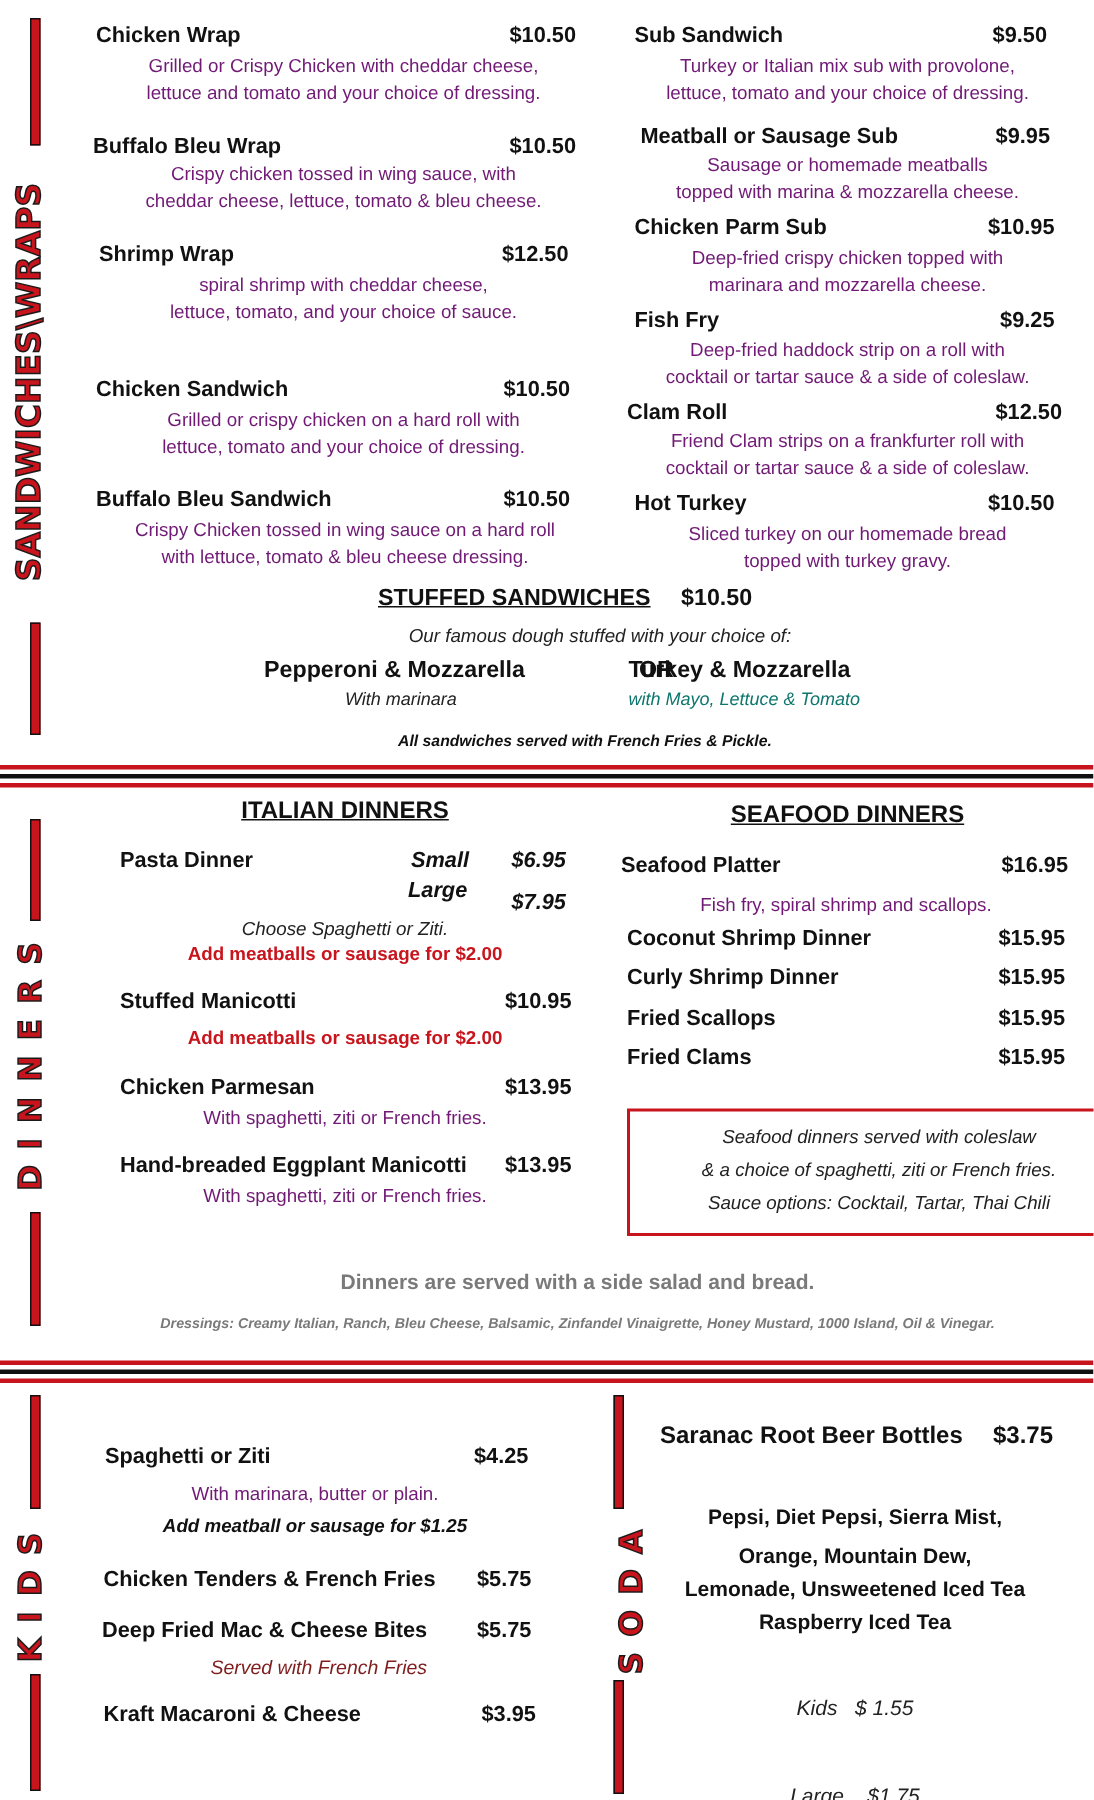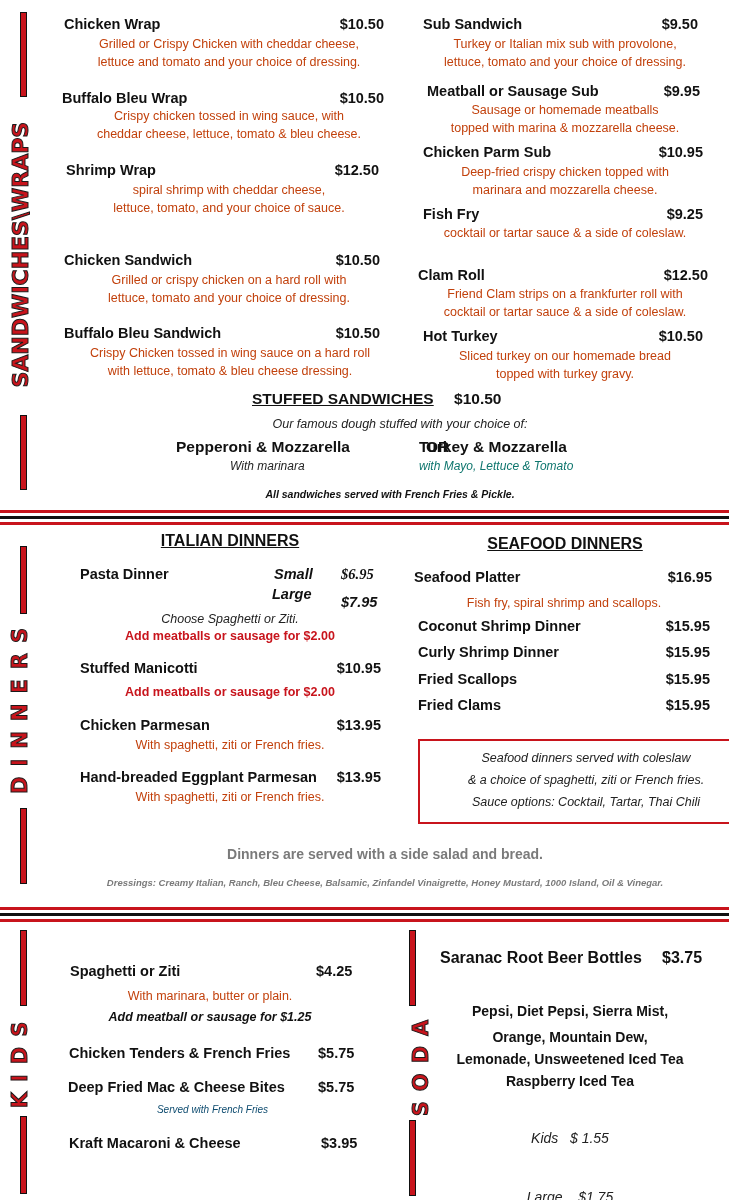--- a/index.html
+++ b/index.html
@@ -15,21 +15,21 @@
     -webkit-text-stroke: 1px #1a1a1a; white-space: nowrap; text-align: center;
   }
 
   
   .divider { position: absolute; left: 0; width: 729px; }
   .divider .r { height: 3px; background: #c8141c; margin-bottom: 3px; }
   .divider .k { height: 3px; background: #111; margin-bottom: 3px; }
 
   .item-name { font-weight: bold; font-size: 14.5px; color: #111; }
   .item-price { font-weight: bold; font-size: 14.5px; color: #111; text-align: right; }
-  .desc { font-size: 12.5px; color: #c2410c; text-align: center; line-height: 18px; }
+  .desc { font-size: 12.5px; color: #701a75; text-align: center; line-height: 18px; }
   .row { position: absolute; display: flex; justify-content: space-between; align-items: baseline; }
   .red-note { color: #c8141c; font-weight: bold; font-size: 12.5px; text-align: center; }
   .italic { font-style: italic; }
   .center { text-align: center; }
   .heading { font-weight: bold; font-size: 16px; text-decoration: underline; text-align: center; }
   .box {
     position: absolute; border: 2px solid #c8141c; padding: 6px 8px;
     font-style: italic; font-size: 12.5px; text-align: center; line-height: 22px; color: #222;
   }
 </style>
@@ -132,20 +132,21 @@
       <div>marinara and mozzarella cheese.</div>
     </div>
   </div>
 
   <div>
     <div class="row" style="left:423px;top:206px;width:280px;">
       <span class="item-name">Fish Fry</span>
       <span class="item-price">$9.25</span>
     </div>
     <div class="abs desc" style="left:415px;top:224px;width:300px;">
+      <div>Deep-fried haddock strip on a roll with</div>
       <div>cocktail or tartar sauce &amp; a side of coleslaw.</div>
     </div>
   </div>
 
   <div>
     <div class="row" style="left:418px;top:267px;width:290px;">
       <span class="item-name">Clam Roll</span>
       <span class="item-price">$12.50</span>
     </div>
     <div class="abs desc" style="left:415px;top:285px;width:300px;">
@@ -191,21 +192,21 @@
   <div class="vlabel" style="left:-65px;top:694px;width:170px;height:30px;font-size:21px;line-height:30px;letter-spacing:10px;">DINNERS</div>
   <div class="vbar" style="left:20px;top:808px;height:76px;"></div>
 </div>
 
 <div>
   <div class="abs heading" style="left:130px;top:532px;width:200px;">ITALIAN DINNERS</div>
 
   <div>
     <div class="abs item-name" style="left:80px;top:566px;">Pasta Dinner</div>
     <div class="abs item-name italic" style="left:274px;top:566px;">Small</div>
-    <div class="abs item-price italic" style="left:341px;top:566px;font-family:Liberation Serif, serif;">$6.95</div>
+    <div class="abs item-price italic" style="left:341px;top:566px;">$6.95</div>
     <div class="abs item-name italic" style="left:272px;top:586px;">Large</div>
     <div class="abs item-price italic" style="left:341px;top:594px;">$7.95</div>
     <div class="abs italic center" style="left:80px;top:612px;width:300px;font-size:12.5px;color:#222;">Choose Spaghetti or Ziti.</div>
     <div class="abs red-note" style="left:80px;top:629px;width:300px;">Add meatballs or sausage for $2.00</div>
   </div>
 
   <div>
     <div class="row" style="left:80px;top:660px;width:301px;">
       <span class="item-name">Stuffed Manicotti</span>
       <span class="item-price">$10.95</span>
@@ -216,21 +217,21 @@
   <div>
     <div class="row" style="left:80px;top:717px;width:301px;">
       <span class="item-name">Chicken Parmesan</span>
       <span class="item-price">$13.95</span>
     </div>
     <div class="abs desc" style="left:80px;top:736px;width:300px;">With spaghetti, ziti or French fries.</div>
   </div>
 
   <div>
     <div class="row" style="left:80px;top:769px;width:301px;">
-      <span class="item-name">Hand-breaded Eggplant Parmesan</span>
+      <span class="item-name">Hand-breaded Eggplant Manicotti</span>
       <span class="item-price">$13.95</span>
     </div>
     <div class="abs desc" style="left:80px;top:788px;width:300px;">With spaghetti, ziti or French fries.</div>
   </div>
 </div>
 
 <div>
   <div class="abs heading" style="left:460px;top:535px;width:210px;">SEAFOOD DINNERS</div>
 
   <div>
@@ -287,21 +288,21 @@
     <div class="abs desc" style="left:70px;top:987px;width:280px;">With marinara, butter or plain.</div>
     <div class="abs italic center" style="left:70px;top:1010px;width:280px;font-size:12.5px;font-weight:bold;">Add meatball or sausage for $1.25</div>
   </div>
   <div>
     <div class="abs item-name" style="left:69px;top:1045px;">Chicken Tenders &amp; French Fries</div>
     <div class="abs item-price" style="left:318px;top:1045px;">$5.75</div>
   </div>
   <div>
     <div class="abs item-name" style="left:68px;top:1079px;">Deep Fried Mac &amp; Cheese Bites</div>
     <div class="abs item-price" style="left:318px;top:1079px;">$5.75</div>
-    <div class="abs italic center" style="left:70px;top:1104px;width:285px;font-size:10px;color:#0c4a6e;">Served with French Fries</div>
+    <div class="abs italic center" style="left:70px;top:1104px;width:285px;font-size:13px;color:#7f1d1d;">Served with French Fries</div>
   </div>
   <div>
     <div class="abs item-name" style="left:69px;top:1135px;">Kraft Macaroni &amp; Cheese</div>
     <div class="abs item-price" style="left:321px;top:1135px;">$3.95</div>
   </div>
 </div>
 
 <div>
   <div class="vbar" style="left:409px;top:930px;height:76px;"></div>
   <div class="vlabel" style="left:366px;top:1048px;width:110px;height:30px;font-size:21px;line-height:30px;letter-spacing:10px;">SODA</div>

